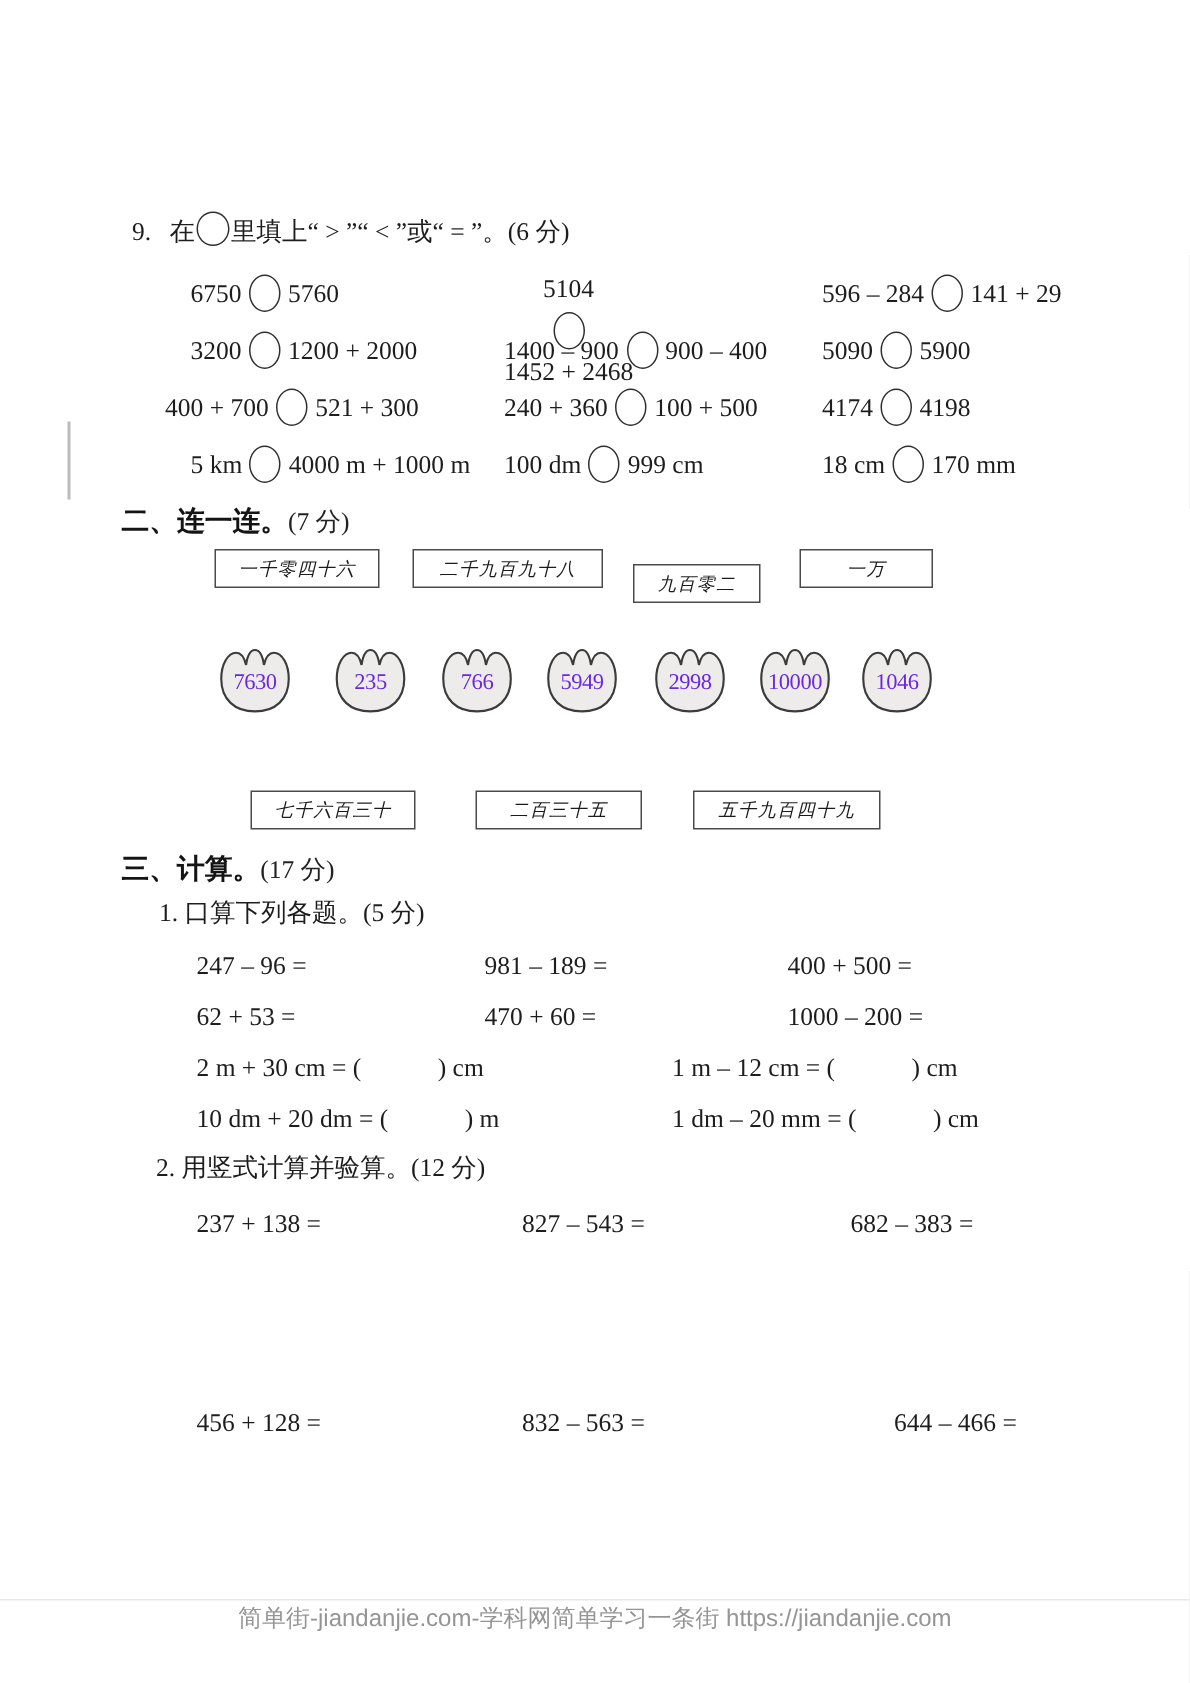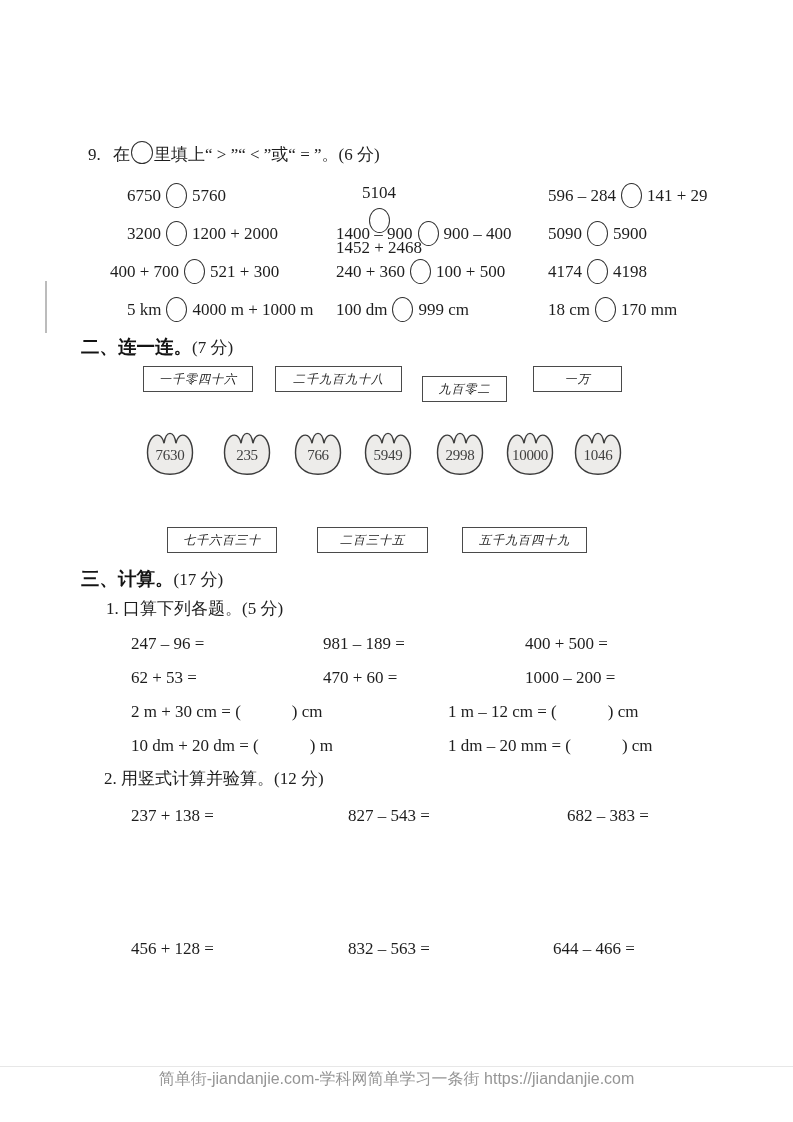--- a/index.html
+++ b/index.html
@@ -26,21 +26,21 @@
     position:absolute; height:26px; box-sizing:border-box;
     border:1.6px solid #4a4a4a; background:#fff;
     display:flex; align-items:center; justify-content:center;
     font-size:12px; font-style:italic; letter-spacing:1px; color:#1a1a1a;
     white-space:nowrap;
   }
   .tulip { position:absolute; width:52px; height:45px; }
   .tulip svg { position:absolute; left:0; top:0; width:100%; height:100%; }
   .tulip-num {
     position:absolute; left:0; right:0; top:15px; text-align:center;
-    font-size:15px; color:#404040; letter-spacing:-0.3px;
+    font-size:15px; color:#6d28d9; letter-spacing:-0.3px;
   }
   .pre { white-space:pre; }
   .hairline { position:absolute; left:0; width:793px; height:1px; background:#e7e7e7; }
   .watermark {
     position:absolute; left:0; width:793px; text-align:center;
     font-family:"Liberation Sans","DejaVu Sans",sans-serif;
     font-size:16px; color:#959595; white-space:nowrap;
   }
   .page-label {
     position:absolute; left:0; width:793px; text-align:center;
@@ -201,18 +201,18 @@
   <div class="abs txt pre" style="left:448px; top:735px;">1 dm – 20 mm = (            ) cm</div>
 
   <div class="abs txt" style="left:104px; top:768px;">2. 用竖式计算并验算。(12 分)</div>
 
   <div class="abs txt" style="left:131px; top:805px;">237 + 138 =</div>
   <div class="abs txt" style="left:348px; top:805px;">827 – 543 =</div>
   <div class="abs txt" style="left:567px; top:805px;">682 – 383 =</div>
 
   <div class="abs txt" style="left:131px; top:938px;">456 + 128 =</div>
   <div class="abs txt" style="left:348px; top:938px;">832 – 563 =</div>
-  <div class="abs txt" style="left:553px; top:938px;">644 – 466 =</div>
+  <div class="abs txt" style="left:596px; top:938px;">644 – 466 =</div>
 
   <div class="hairline" style="top:1066px;"></div>
   <div class="watermark" style="top:1069px;">简单街-jiandanjie.com-学科网简单学习一条街 https://jiandanjie.com</div>
 
 </div>
 
 </body></html>

